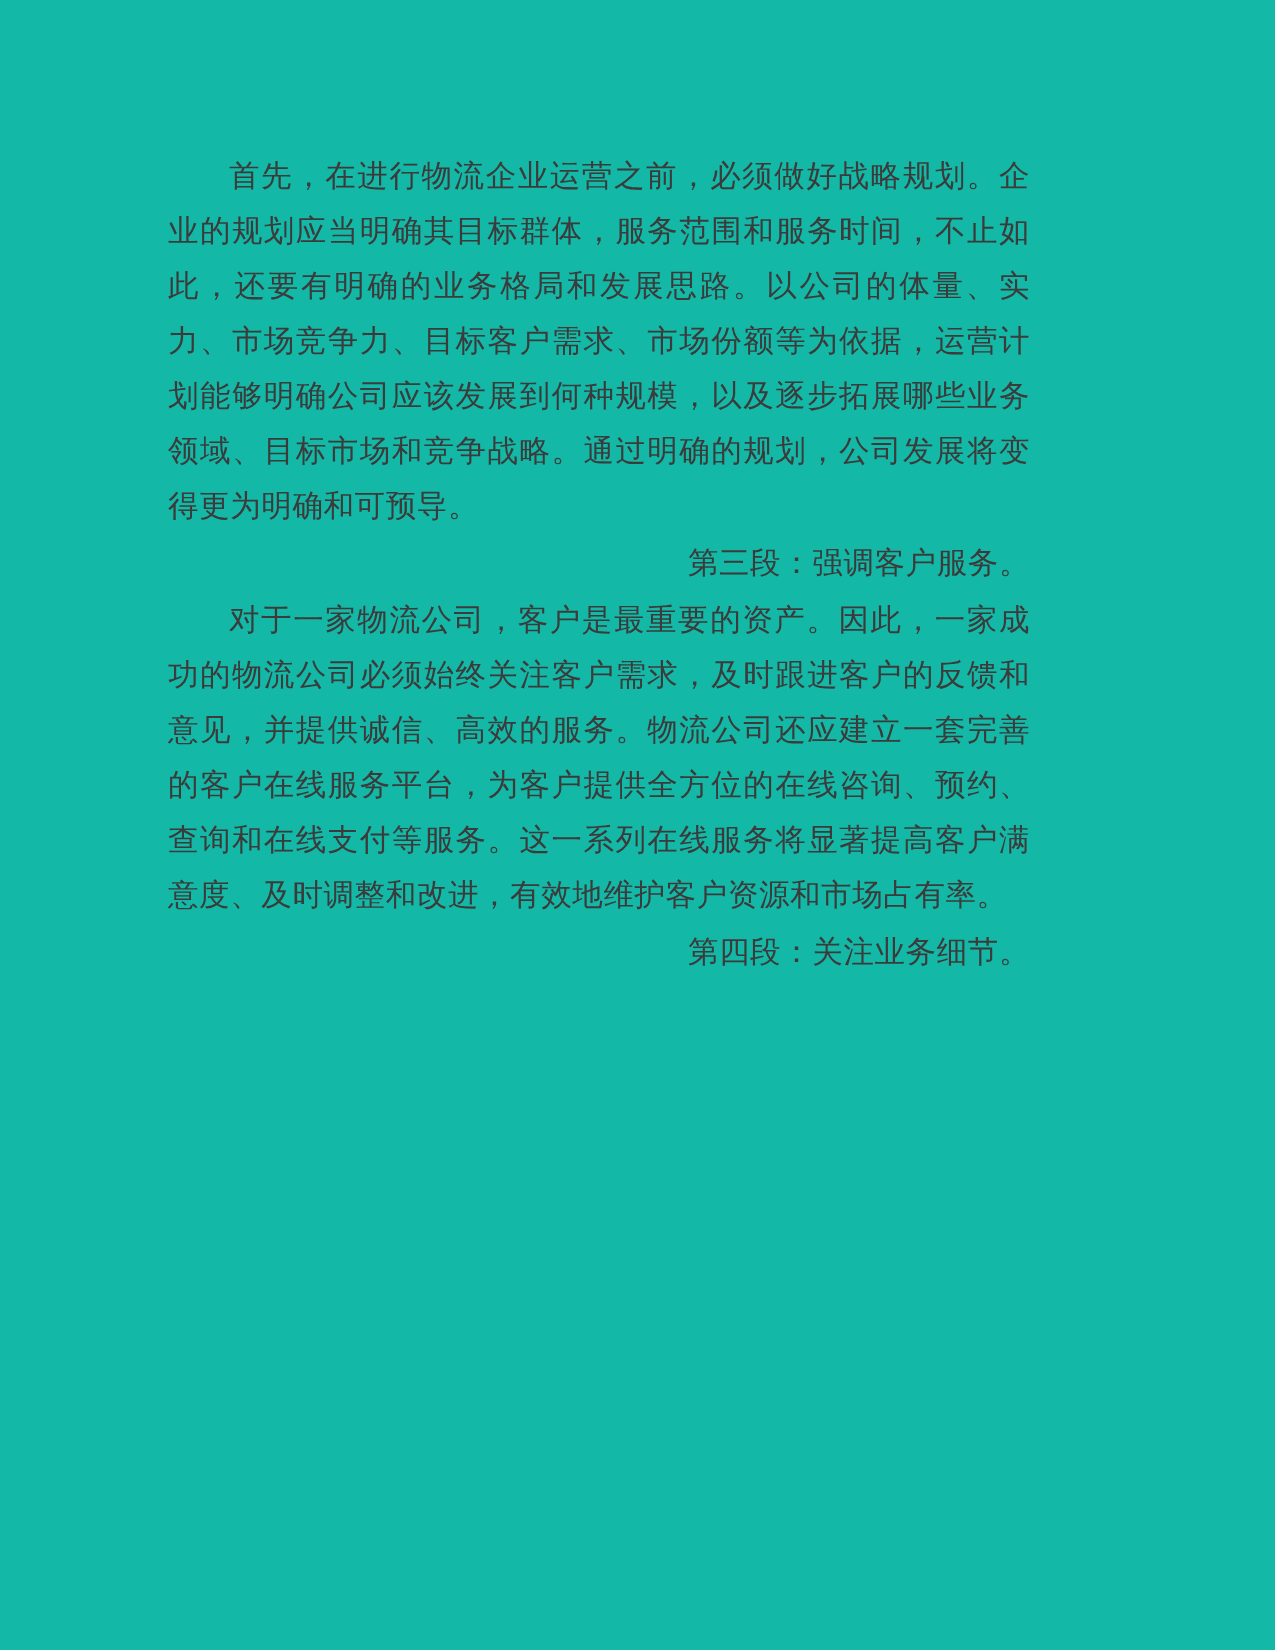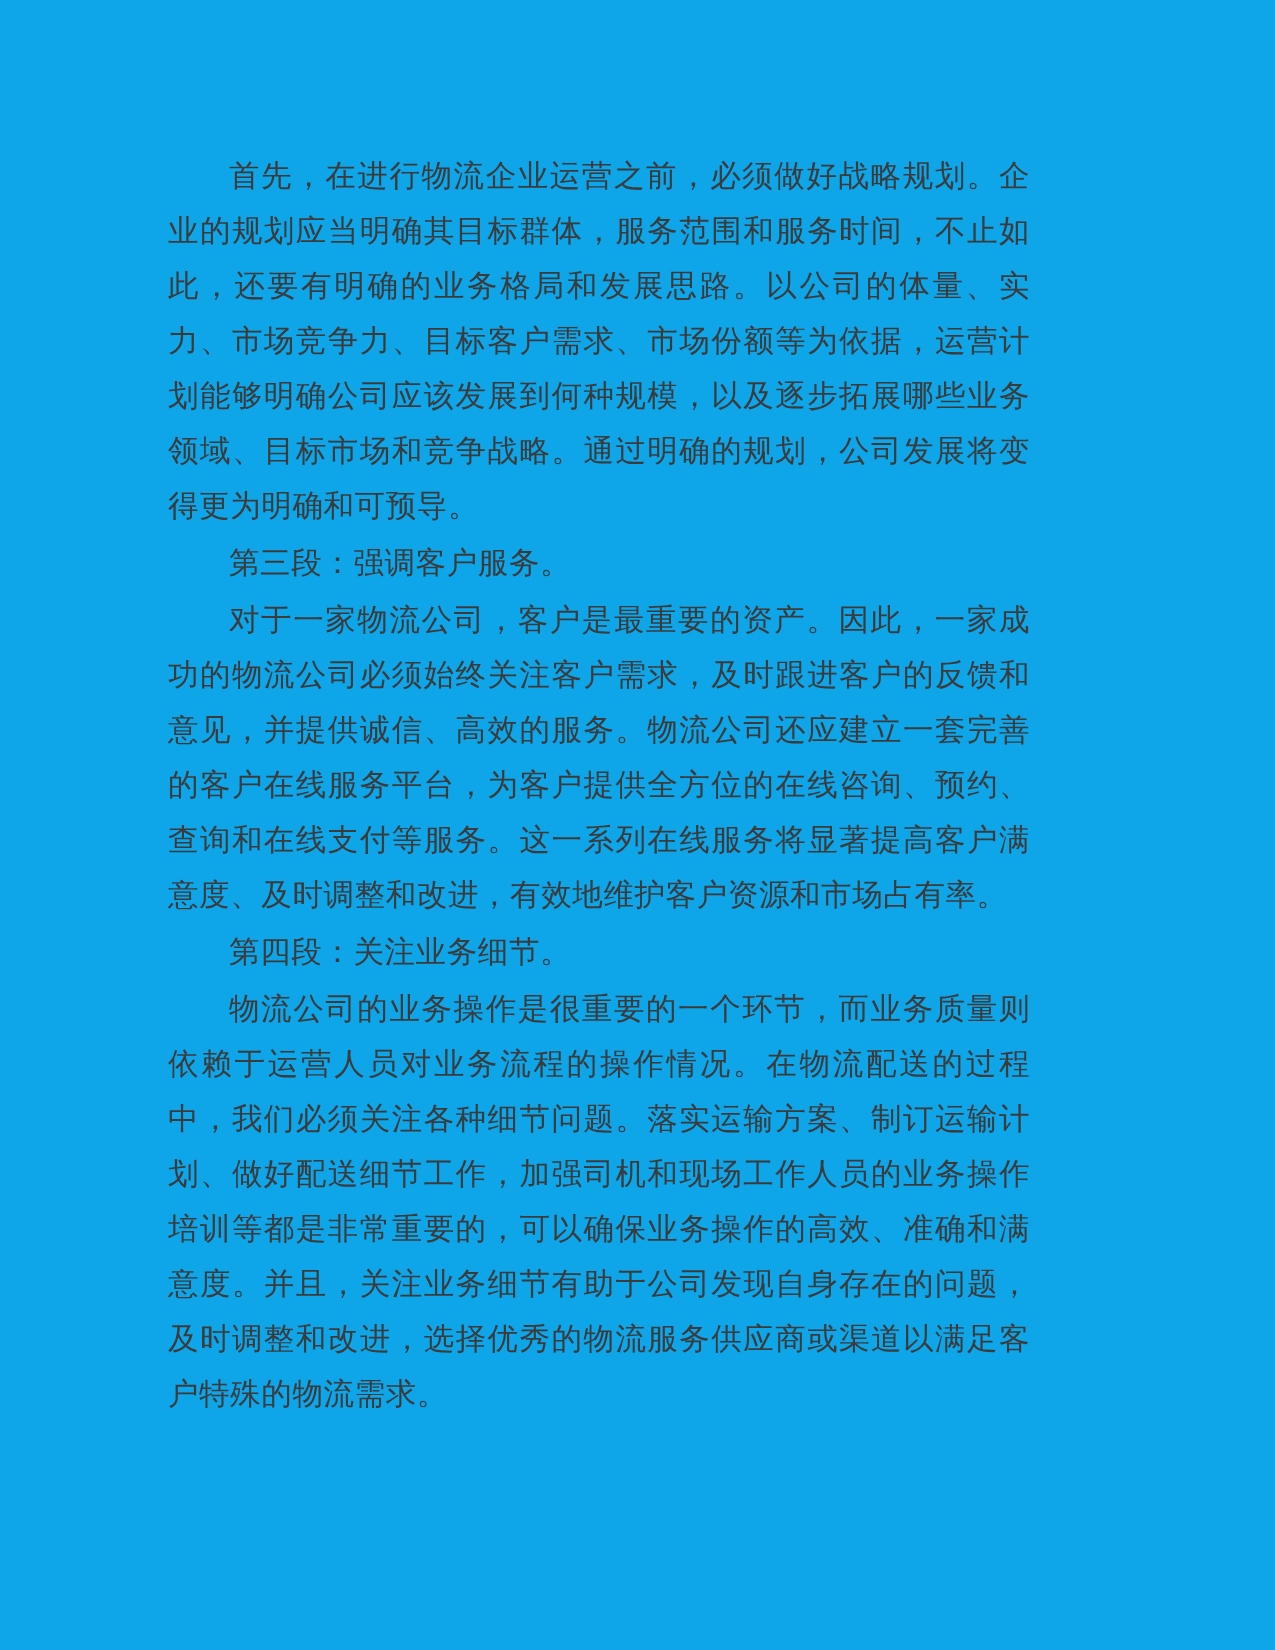--- a/index.html
+++ b/index.html
@@ -7,21 +7,21 @@
     padding: 0;
     background: #ffffff;
   }
   body {
     font-family: "DejaVu Sans", sans-serif;
   }
   .page {
     position: relative;
     width: 1275px;
     height: 1650px;
-    background: #0ea5e9;
+    background: #14b8a6;
     box-sizing: border-box;
     overflow: hidden;
   }
   .content {
     position: absolute;
     left: 168px;
     top: 148px;
     width: 862px;
   }
   .para {
@@ -30,27 +30,26 @@
     line-height: 55px;
     color: #3b3b3b;
     text-align: justify;
     text-justify: inter-ideograph;
     text-indent: 2em;
     letter-spacing: 0.6px;
     font-family: "DejaVu Serif", serif;
     font-weight: 400;
   }
   .para.short {
-    text-align: left;
+    text-align: right;
   }
 </style>
 </head>
 <body>
 
 <div class="page">
   <div class="content">
     <p class="para">首先，在进行物流企业运营之前，必须做好战略规划。企业的规划应当明确其目标群体，服务范围和服务时间，不止如此，还要有明确的业务格局和发展思路。以公司的体量、实力、市场竞争力、目标客户需求、市场份额等为依据，运营计划能够明确公司应该发展到何种规模，以及逐步拓展哪些业务领域、目标市场和竞争战略。通过明确的规划，公司发展将变得更为明确和可预导。</p>
     <p class="para short">第三段：强调客户服务。</p>
     <p class="para">对于一家物流公司，客户是最重要的资产。因此，一家成功的物流公司必须始终关注客户需求，及时跟进客户的反馈和意见，并提供诚信、高效的服务。物流公司还应建立一套完善的客户在线服务平台，为客户提供全方位的在线咨询、预约、查询和在线支付等服务。这一系列在线服务将显著提高客户满意度、及时调整和改进，有效地维护客户资源和市场占有率。</p>
     <p class="para short">第四段：关注业务细节。</p>
-    <p class="para">物流公司的业务操作是很重要的一个环节，而业务质量则依赖于运营人员对业务流程的操作情况。在物流配送的过程中，我们必须关注各种细节问题。落实运输方案、制订运输计划、做好配送细节工作，加强司机和现场工作人员的业务操作培训等都是非常重要的，可以确保业务操作的高效、准确和满意度。并且，关注业务细节有助于公司发现自身存在的问题，及时调整和改进，选择优秀的物流服务供应商或渠道以满足客户特殊的物流需求。</p>
   </div>
 </div>
 
 </body></html>

